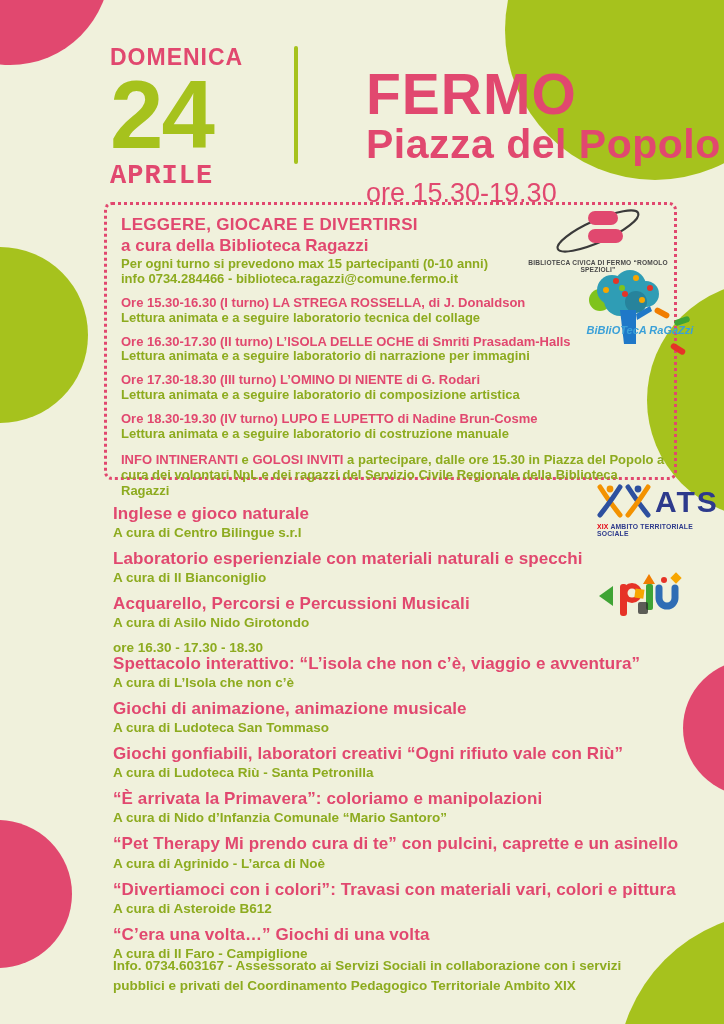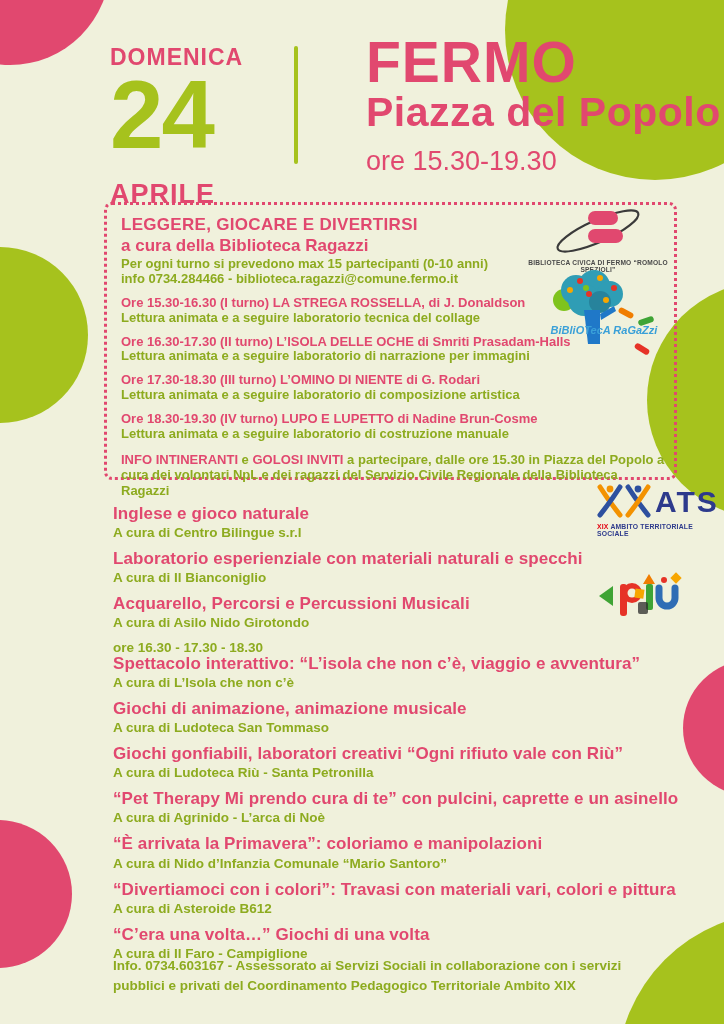--- a/index.html
+++ b/index.html
@@ -15,24 +15,24 @@
   .circle{position:absolute;border-radius:50%;z-index:1;}
   .c-pink{background:var(--pink);}
   .c-green{background:var(--green);}
   .content{position:absolute;z-index:2;gap:42px;}
 
   
   .header{left:110px;top:34px;display:flex;align-items:flex-start;}
   .date-block{width:132px;}
   .weekday{color:var(--pink);font-weight:700;font-size:23px;letter-spacing:1px;margin-top:10px;}
   .day-number{color:var(--green);font-weight:700;font-size:96px;line-height:0.92;letter-spacing:-2px;}
-  .month{color:var(--pink);font-weight:700;font-size:27px;letter-spacing:1px;margin-top:20px;}
+  .month{color:var(--pink);font-weight:700;font-size:27px;letter-spacing:1px;margin-top:2px;font-family:Liberation Mono, monospace;}
   .hdr-divider{width:4px;height:118px;background:var(--green);margin:12px 12px 0 10px;border-radius:2px;}
   .place-block{margin-left:14px;}
-  .city-title{color:var(--pink);font-weight:700;font-size:57px;line-height:1.0;letter-spacing:1px;}
+  .city-title{color:var(--pink);font-weight:700;font-size:57px;line-height:1.0;letter-spacing:1px;margin-top:32px;}
   .venue{color:var(--pink);font-weight:700;font-size:41px;line-height:1.05;letter-spacing:0.5px;}
   .time-range{color:var(--pink);font-weight:400;font-size:27px;margin-top:12px;}
 
   
   .dotted-box{
     left:104px;top:202px;width:573px;height:278px;
     border:3px dotted var(--pink);border-radius:8px;padding:10px 14px;
   }
   .box-title{color:var(--pink);font-weight:700;font-size:17px;letter-spacing:0.3px;}
   .box-subtitle{color:var(--pink);font-weight:700;font-size:17px;margin-top:1px;}
@@ -41,21 +41,21 @@
   .session{margin-top:9px;}
   .session-title{color:var(--pink);font-weight:700;font-size:13px;line-height:1.15;}
   .session-desc{color:var(--text-green);font-weight:700;font-size:13px;line-height:1.15;}
   .box-closing{margin-top:10px;font-weight:700;font-size:13px;line-height:1.18;width:545px;}
   .box-closing .hl{color:var(--pink);}
   .box-closing .gr{color:var(--text-green);}
 
   .logo-civica{left:548px;top:206px;}
   .logo-civica-caption{left:516px;top:259px;width:164px;text-align:center;
     font-size:6.6px;font-weight:700;color:var(--gray);letter-spacing:0.2px;}
-  .logo-ragazzi{left:534px;top:270px;}
+  .logo-ragazzi{left:570px;top:270px;}
 
   
   .activities{left:113px;top:505px;width:568px;}
   .activity{margin-bottom:10px;}
   .activity-pretitle{color:var(--text-green);font-weight:700;font-size:13.5px;line-height:1.05;}
   .activity-title{color:var(--pink);font-weight:700;font-size:17px;line-height:1.06;letter-spacing:0.1px;}
   .activity-sub{color:var(--text-green);font-weight:700;font-size:13.5px;line-height:1.05;margin-top:3px;}
 
   .logo-ats{left:597px;top:484px;width:126px;}
   .ats-caption{font-size:6.8px;font-weight:700;color:var(--navy);letter-spacing:0.2px;margin-top:1px;}
@@ -193,28 +193,28 @@
       </div>
 
       <div class="activity">
 
         <div class="activity-title">Giochi gonfiabili, laboratori creativi “Ogni rifiuto vale con Riù”</div>
         <div class="activity-sub">A cura di Ludoteca Riù - Santa Petronilla</div>
       </div>
 
       <div class="activity">
 
+        <div class="activity-title">“È arrivata la Primavera”: coloriamo e manipolazioni</div>
+        <div class="activity-sub">A cura di Nido d’Infanzia Comunale “Mario Santoro”</div>
+      </div>
+
+      <div class="activity">
+
         <div class="activity-title">“Pet Therapy Mi prendo cura di te” con pulcini, caprette e un asinello</div>
         <div class="activity-sub">A cura di Agrinido - L’arca di Noè</div>
-      </div>
-
-      <div class="activity">
-
-        <div class="activity-title">“È arrivata la Primavera”: coloriamo e manipolazioni</div>
-        <div class="activity-sub">A cura di Nido d’Infanzia Comunale “Mario Santoro”</div>
       </div>
 
       <div class="activity">
 
         <div class="activity-title">“Divertiamoci con i colori”: Travasi con materiali vari, colori e pittura</div>
         <div class="activity-sub">A cura di Asteroide B612</div>
       </div>
 
       <div class="activity">
 

